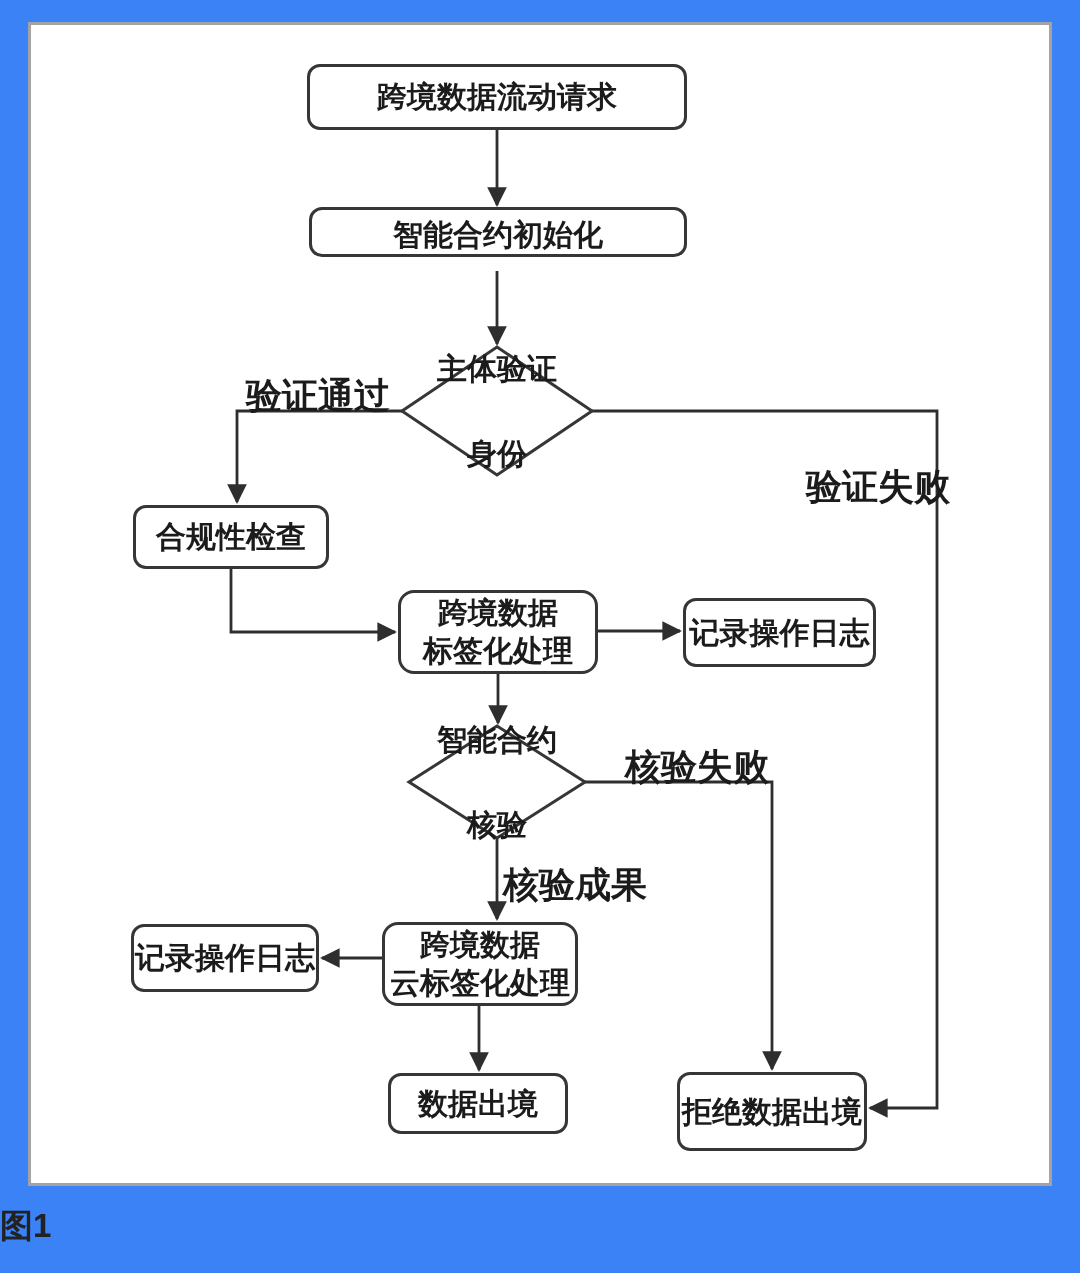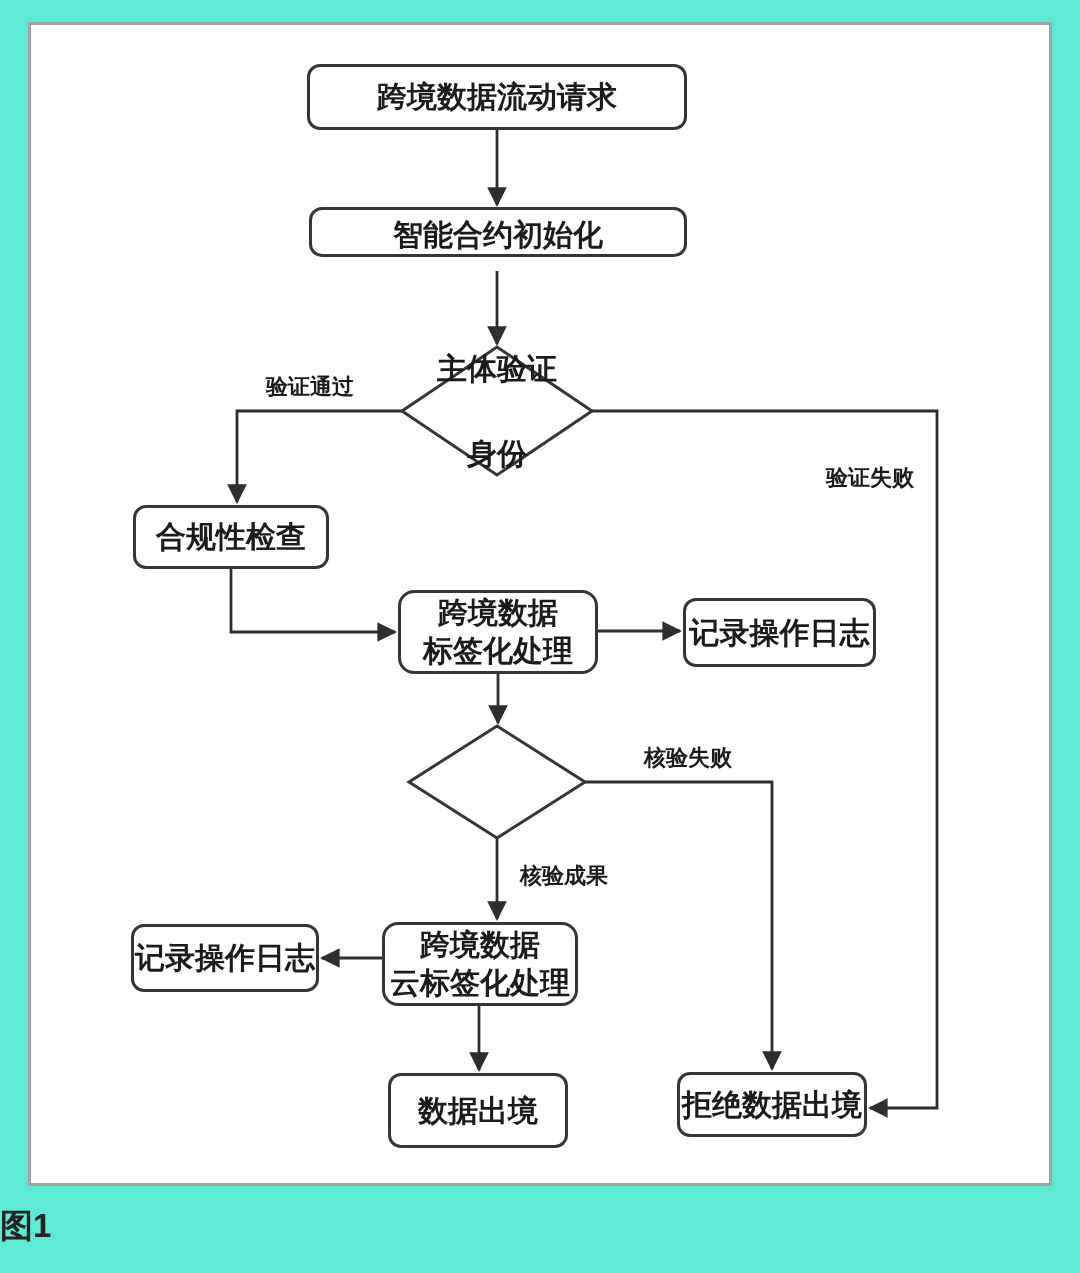--- a/index.html
+++ b/index.html
@@ -4,21 +4,21 @@
 <style>
   html, body {
     margin: 0;
     padding: 0;
     background: #ffffff;
   }
   #stage {
     position: relative;
     width: 1080px;
     height: 1273px;
-    background: #5eead4;
+    background: #3b82f6;
     overflow: hidden;
     font-family: "Liberation Serif", "DejaVu Serif", serif;
   }
   .frame {
     position: absolute;
     left: 28px;
     top: 22px;
     width: 1024px;
     height: 1164px;
     border: 3px solid #a3a3a3;
@@ -59,21 +59,21 @@
     font-size: 30px;
     font-weight: 600;
     line-height: 37px;
     color: #1b1b1b;
     z-index: 2;
     pointer-events: none;
     gap: 48px;
   }
   .edge-label {
     position: absolute;
-    font-size: 22px;
+    font-size: 36px;
     font-weight: 600;
     color: #1b1b1b;
     text-align: center;
     white-space: nowrap;
     z-index: 2;
   }
   .caption {
     position: absolute;
     left: 0;
     top: 1204px;
@@ -139,35 +139,39 @@
 
   <div class="node" style="left:398px; top:590px; width:200px; height:84px; border-radius:16px;">
     <span>跨境数据</span>
     <span>标签化处理</span>
   </div>
 
   <div class="node" style="left:683px; top:598px; width:193px; height:69px;">
     <span>记录操作日志</span>
   </div>
 
+  <div class="diamond-label" style="left:397px; top:738px; width:200px; height:88px;">
+    <span>智能合约</span>
+    <span>核验</span>
+  </div>
 
   <div class="node" style="left:382px; top:922px; width:196px; height:84px; border-radius:16px;">
     <span>跨境数据</span>
     <span>云标签化处理</span>
   </div>
 
   <div class="node" style="left:131px; top:924px; width:188px; height:68px;">
     <span>记录操作日志</span>
   </div>
 
-  <div class="node" style="left:388px; top:1073px; width:180px; height:75px;">
+  <div class="node" style="left:388px; top:1073px; width:180px; height:61px;">
     <span>数据出境</span>
   </div>
 
-  <div class="node" style="left:677px; top:1072px; width:190px; height:65px;">
+  <div class="node" style="left:677px; top:1072px; width:190px; height:79px;">
     <span>拒绝数据出境</span>
   </div>
 
   <div class="edge-label" style="left:246px; top:372px; width:128px;">验证通过</div>
 
   <div class="edge-label" style="left:806px; top:463px; width:128px;">验证失败</div>
 
   <div class="edge-label" style="left:625px; top:743px; width:126px;">核验失败</div>
 
   <div class="edge-label" style="left:503px; top:861px; width:122px;">核验成果</div>

